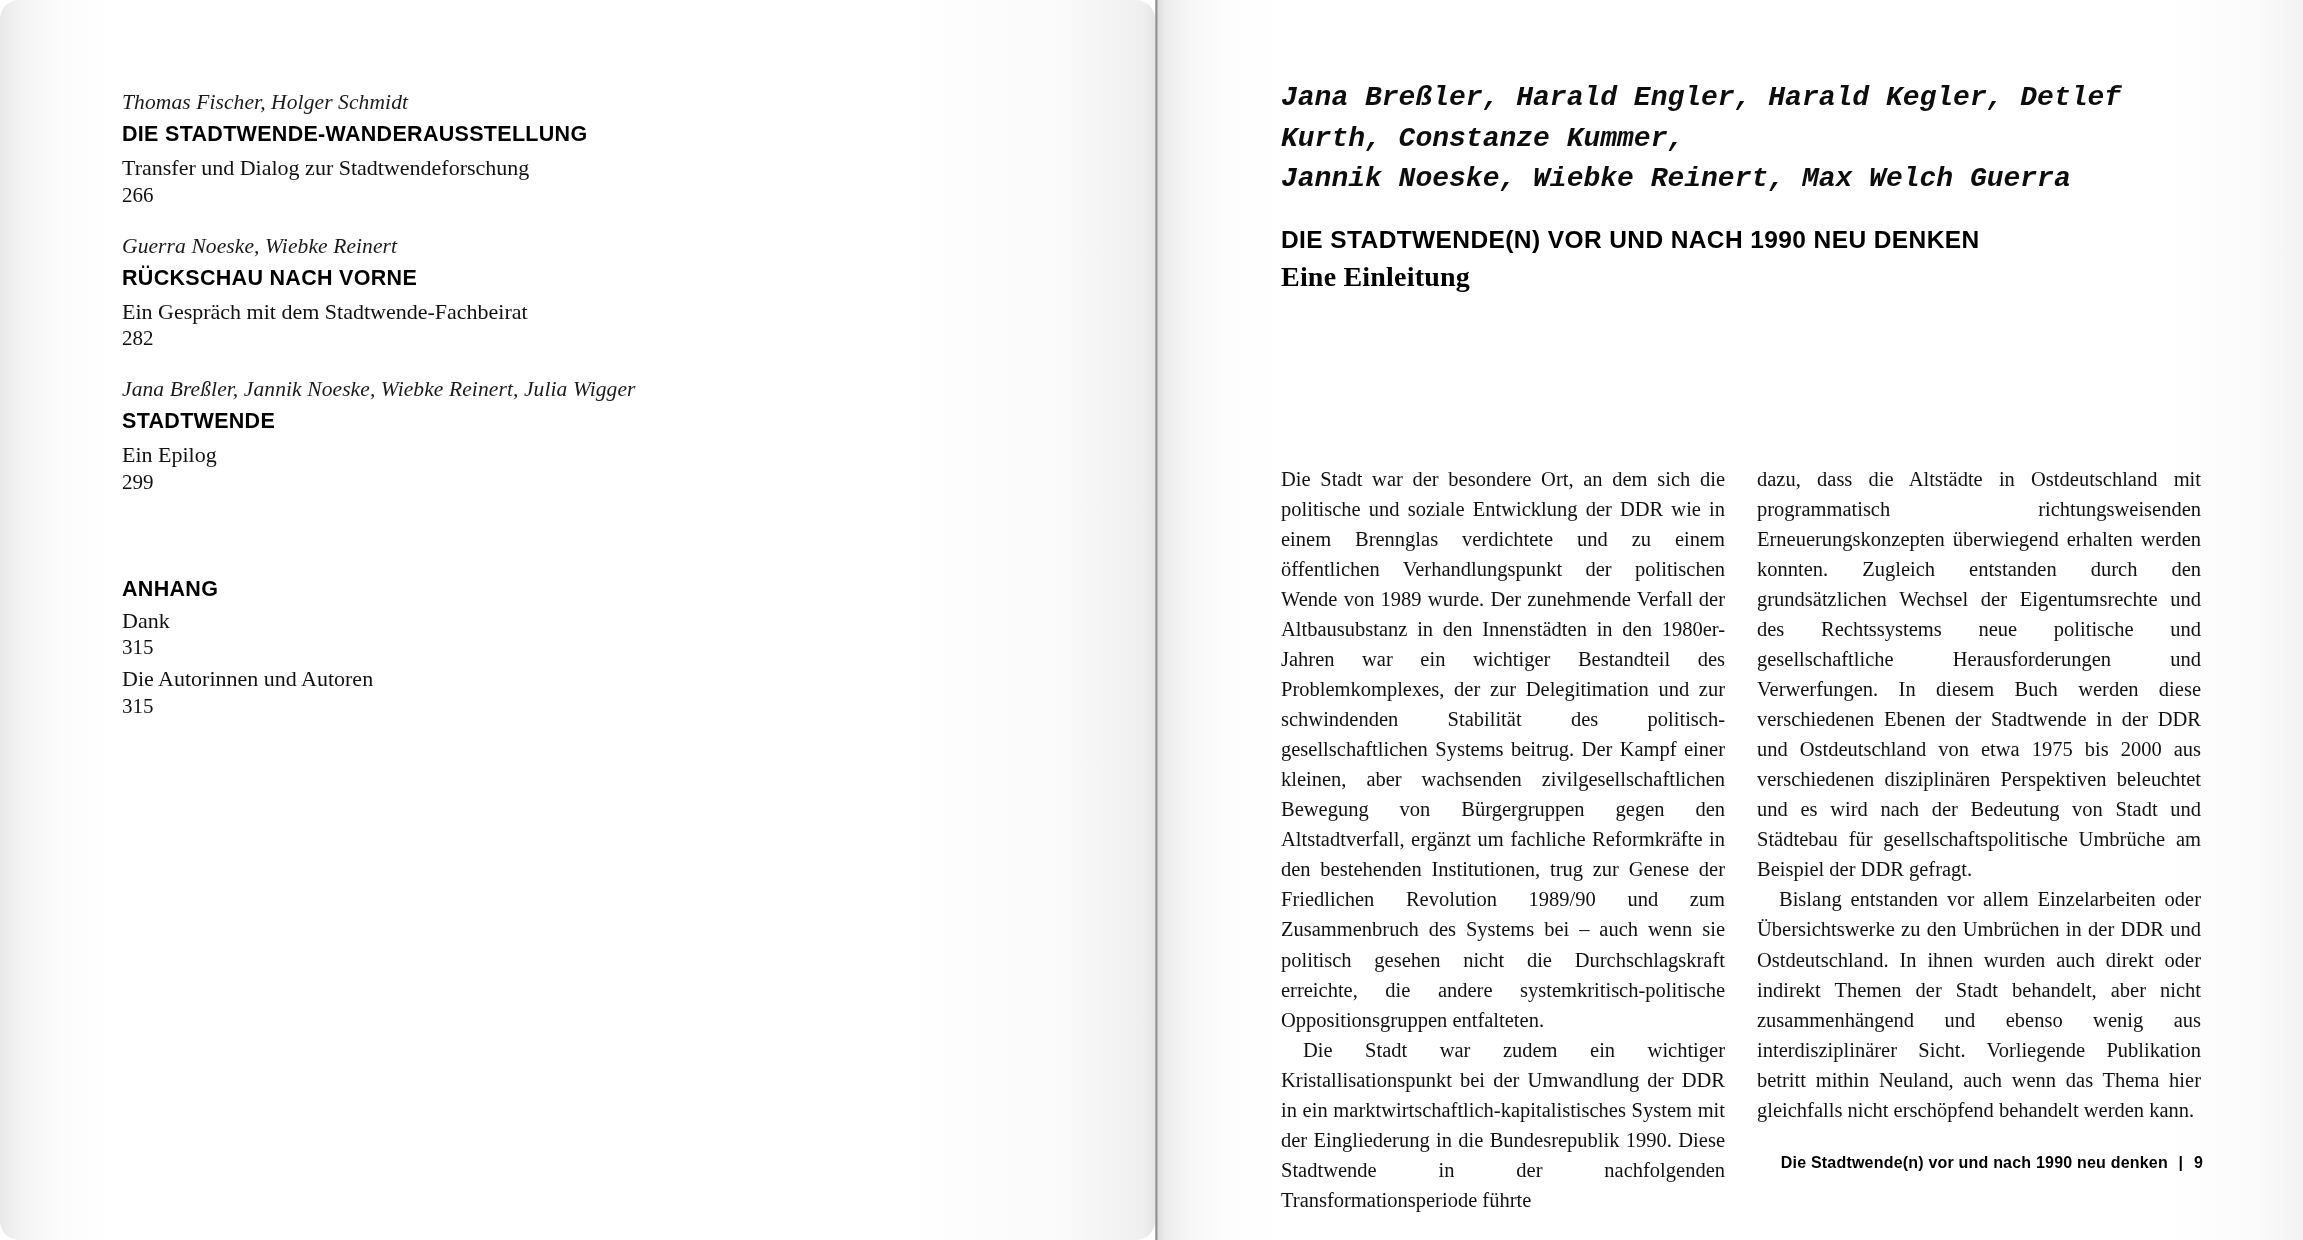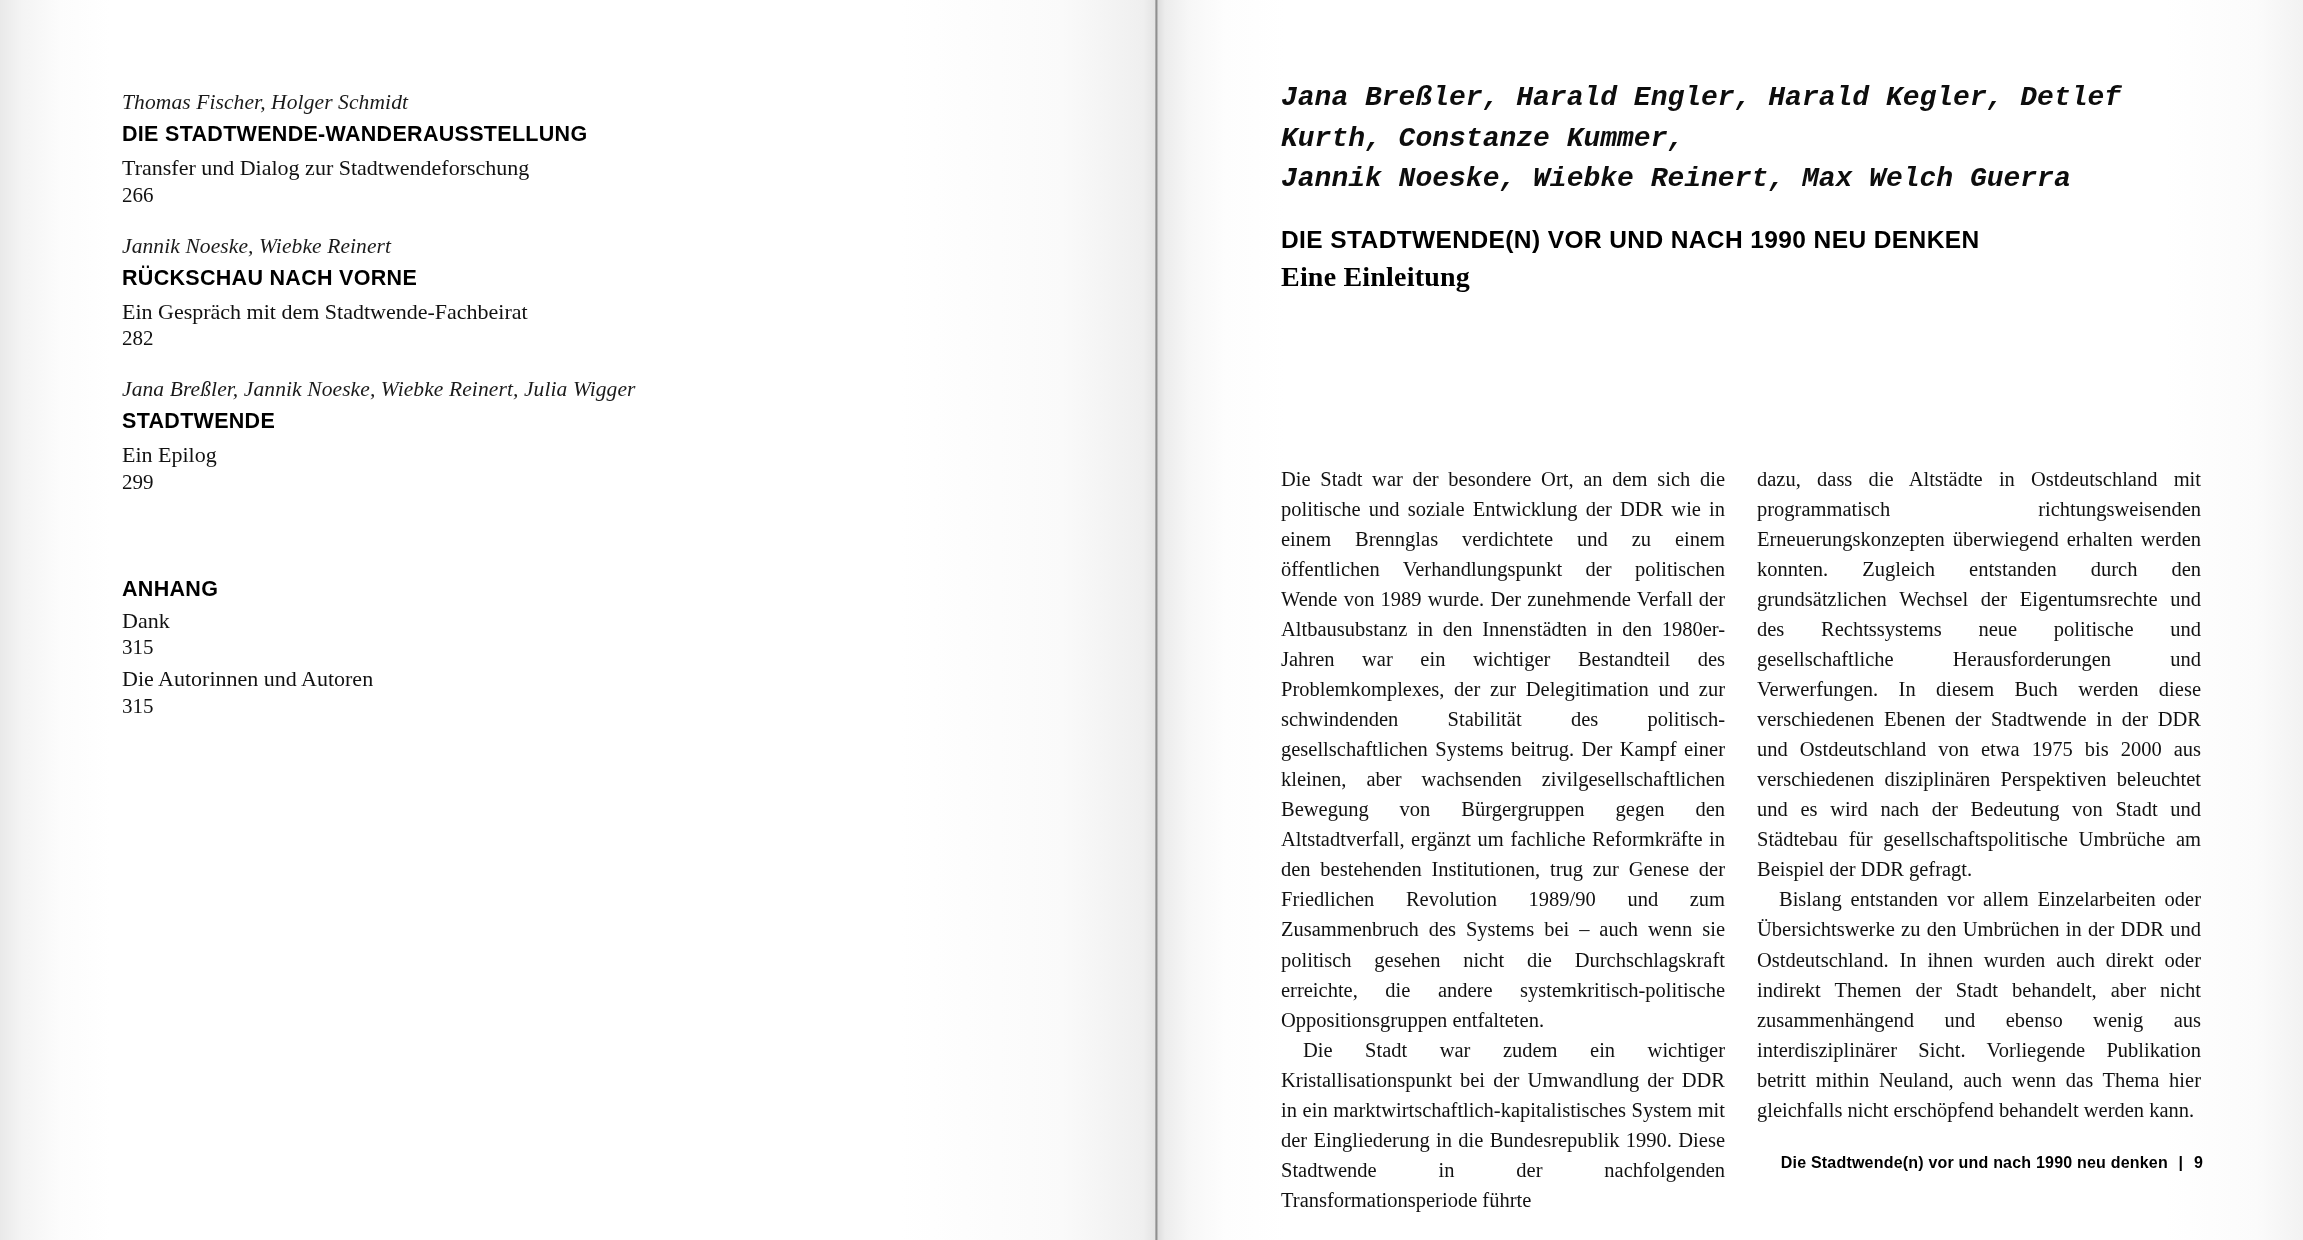--- a/index.html
+++ b/index.html
@@ -24,20 +24,21 @@
   .page {
     position: relative;
     height: 100%;
     box-sizing: border-box;
   }
   .page-left {
     width: 1155px;
     background: linear-gradient(to right,
        #e9e9e9 0px, #f4f4f4 22px, #fcfcfc 60px, #ffffff 110px,
        #ffffff 78%, #fafafa 92%, #efefef 99%, #e4e4e4 100%);
+    border-radius: 19px;
   }
   .page-right {
     width: 1148px;
     background: linear-gradient(to right,
        #d8d8d8 0px, #ececec 10px, #f7f7f7 34px, #fdfdfd 70px,
        #ffffff 130px, #ffffff 88%, #fbfbfb 96%, #f2f2f2 100%);
   }
   .gutter {
     position: absolute;
     top: 0;
@@ -187,21 +188,21 @@
       <div class="toc-entry">
         <div class="toc-authors">Thomas Fischer, Holger Schmidt</div>
         <div class="toc-title">DIE STADTWENDE-WANDERAUSSTELLUNG</div>
         <div class="toc-sub-row">
           <div class="toc-sub">Transfer und Dialog zur Stadtwendeforschung</div>
           <div class="toc-page">266</div>
         </div>
       </div>
 
       <div class="toc-entry">
-        <div class="toc-authors">Jannik Noeske, Wiebke Reinert</div>
+        <div class="toc-authors">Guerra Noeske, Wiebke Reinert</div>
         <div class="toc-title">RÜCKSCHAU NACH VORNE</div>
         <div class="toc-sub-row">
           <div class="toc-sub">Ein Gespräch mit dem Stadtwende-Fachbeirat</div>
           <div class="toc-page">282</div>
         </div>
       </div>
 
       <div class="toc-entry">
         <div class="toc-authors">Jana Breßler, Jannik Noeske, Wiebke Reinert, Julia Wigger</div>
         <div class="toc-title">STADTWENDE</div>

